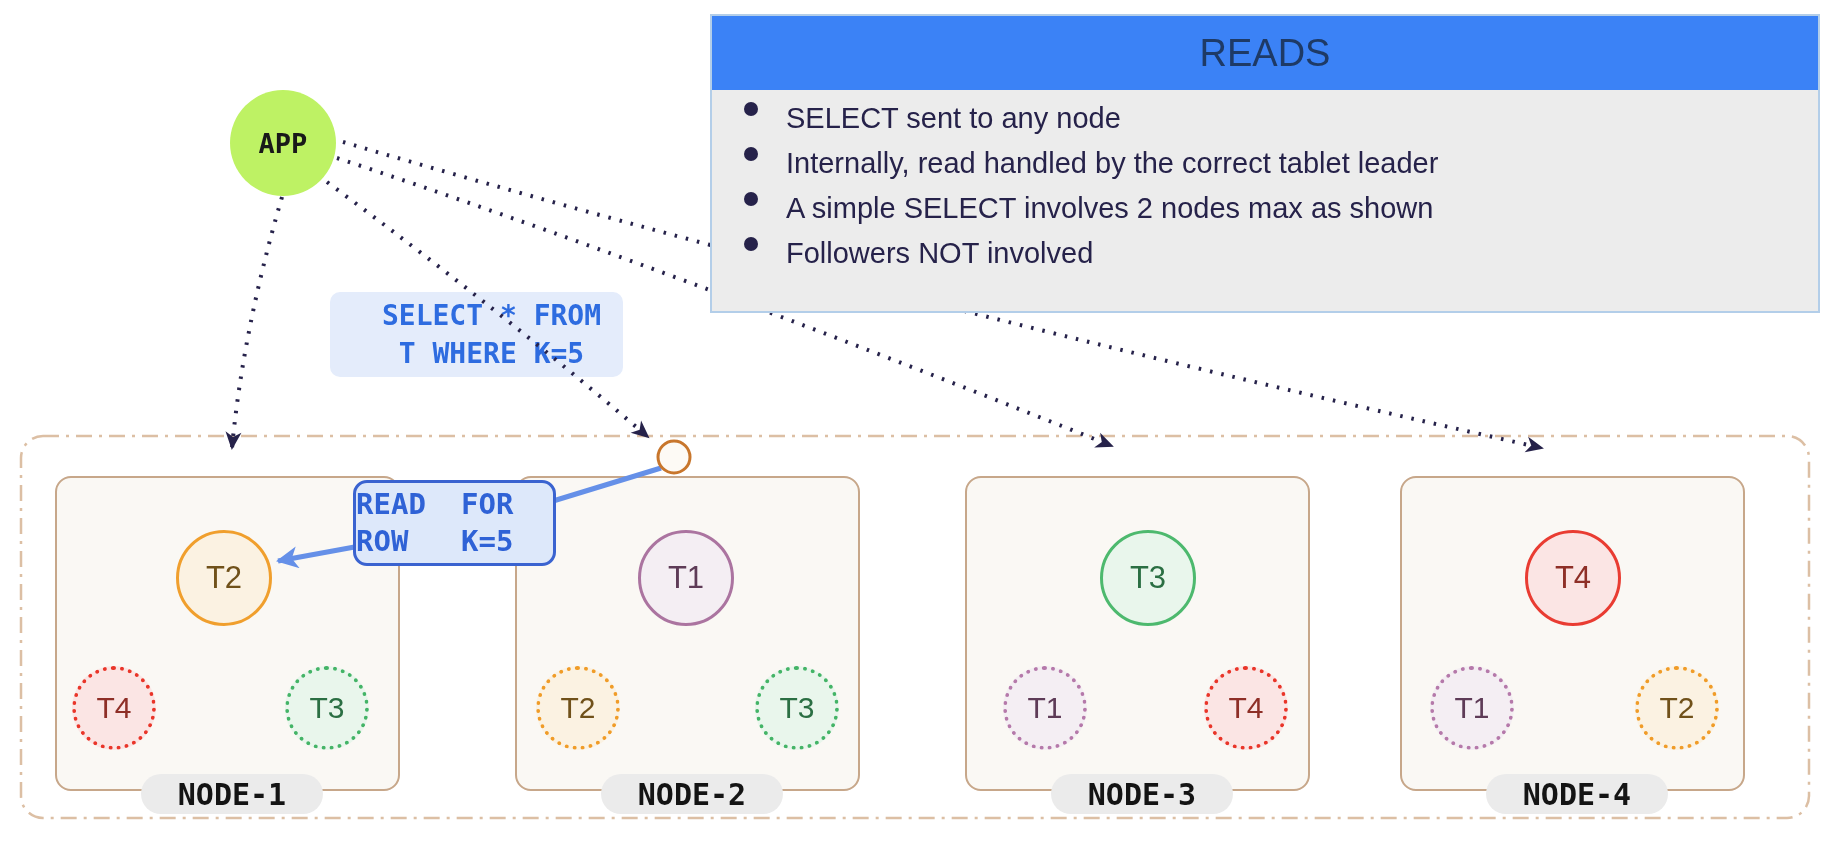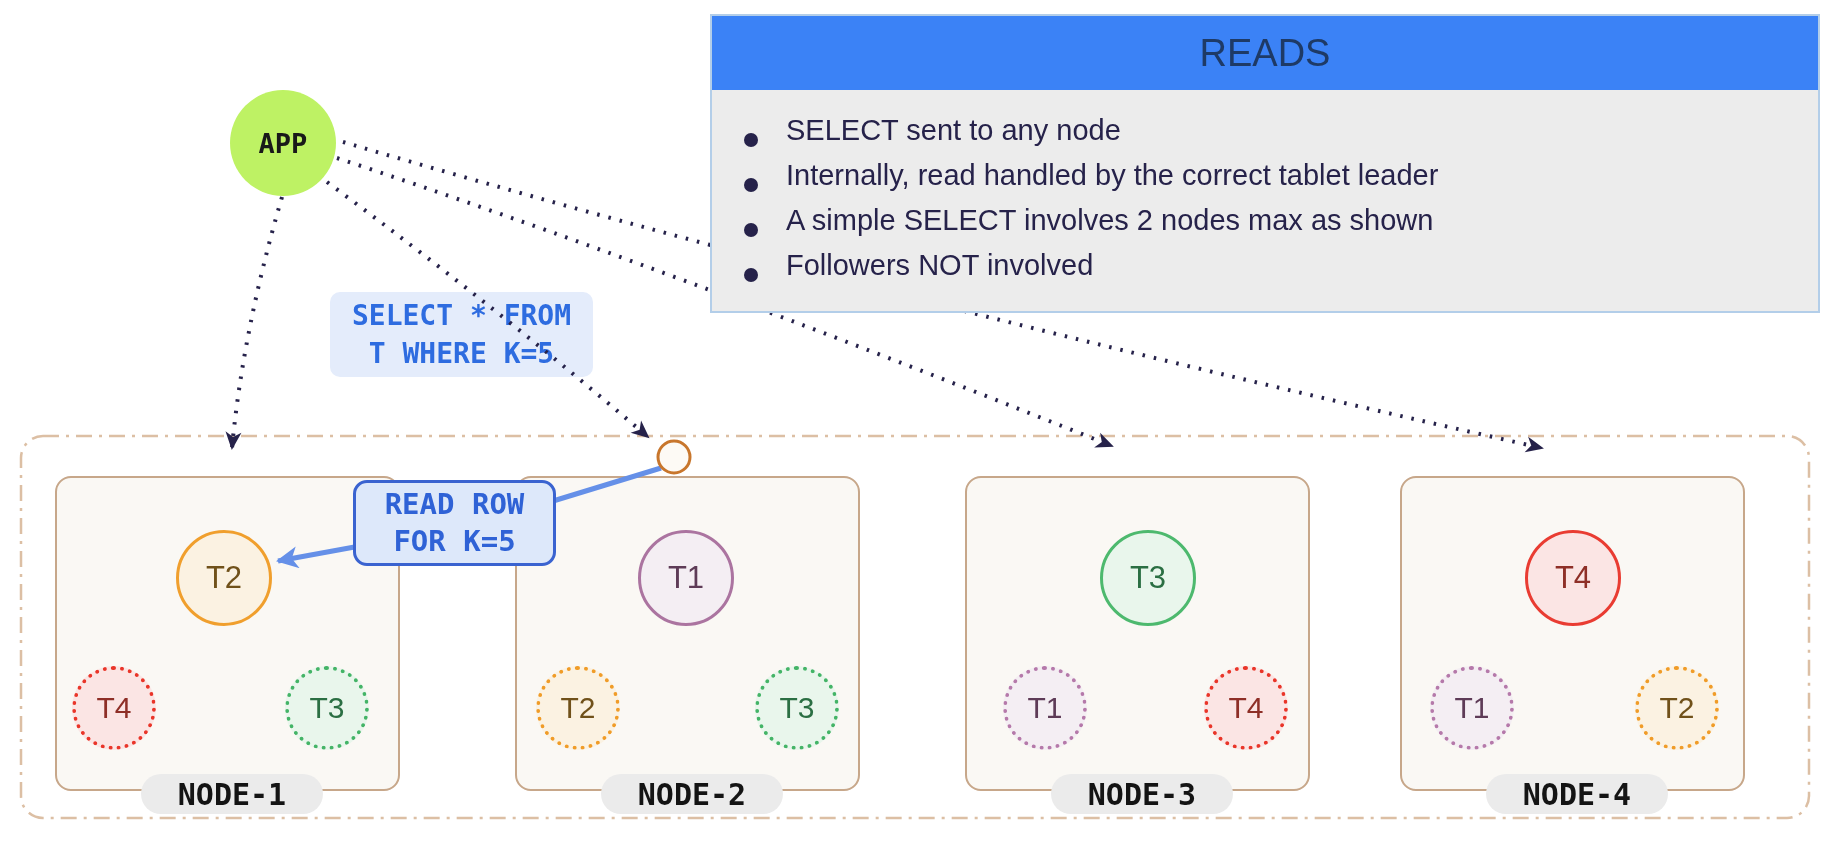--- a/index.html
+++ b/index.html
@@ -19,30 +19,30 @@
               background:#bef264;display:flex;align-items:center;justify-content:center;
               font-weight:bold;font-size:27px;color:#191919;position:absolute;}
 
   
   .reads{position:absolute;left:710px;top:14px;width:1110px;height:299px;background:#ececec;
          border:2px solid #b3cee9;box-sizing:border-box;}
   .reads-title{height:74px;background:#3b82f6;display:flex;align-items:center;justify-content:center;
                font-size:38px;font-weight:500;color:#1e3a66;}
   .reads-body{padding:12px 0 0 0;}
   .reads-body ul{list-style:none;margin:0;padding:0;}
-  .reads-body li{display:flex;align-items:flex-end;height:45px;font-size:29px;color:#26224a;}
+  .reads-body li{display:flex;align-items:flex-start;height:45px;font-size:29px;color:#26224a;}
   .bullet-dot{width:14px;height:14px;border-radius:50%;background:#26224a;margin:0 28px 0 32px;flex:0 0 auto;}
 
   
   .select-label{position:absolute;left:330px;top:292px;width:263px;height:85px;background:#e4ecfb;
                 border-radius:10px;display:flex;flex-direction:column;align-items:center;justify-content:center;
-                font-weight:bold;font-size:28px;line-height:38px;color:#2e6ce0;z-index:1;}
+                font-weight:bold;font-size:28px;line-height:38px;color:#2e6ce0;z-index:1;padding-left:30px;}
   .readrow-label{position:absolute;left:353px;top:480px;width:203px;height:86px;background:#dde8fa;
                  border:3px solid #3a63d0;border-radius:14px;box-sizing:border-box;
-                 display:flex;flex-direction:column;align-items:center;justify-content:center;
+                 display:flex;align-items:center;justify-content:center;
                  font-weight:bold;font-size:29px;line-height:37px;color:#2f62d6;position:absolute;}
 
   
   .tablet{position:absolute;border-radius:50%;display:flex;align-items:center;justify-content:center;
           box-sizing:border-box;font-weight:500;}
   .tablet.leader{width:96px;height:96px;font-size:31px;}
   .tablet.follower{width:84px;height:84px;font-size:30px;}
   .c-orange.leader{background:#fbf2e2;border:3px solid #f09f2d;color:#70511a;}
   .c-orange.follower{background:#fbf2e2;border:4px dotted #f09c28;color:#70511a;}
   .c-red.leader{background:#fbe5e4;border:3px solid #e93c32;color:#8e2f27;}

